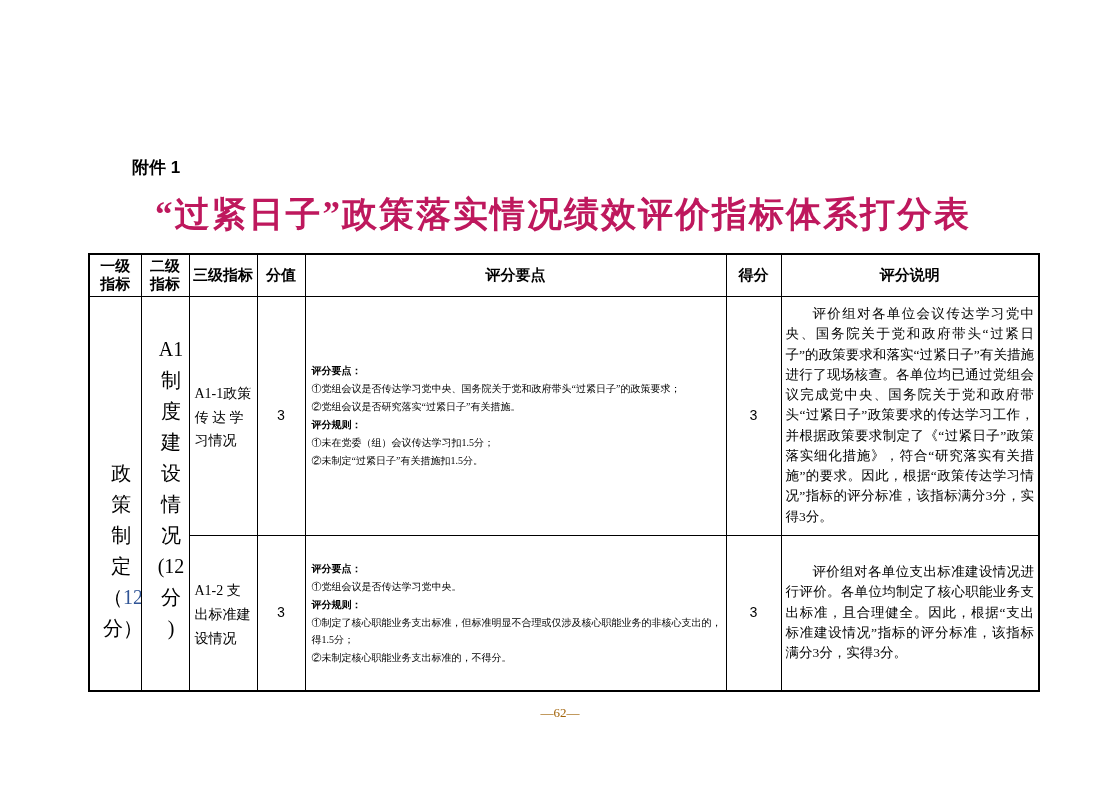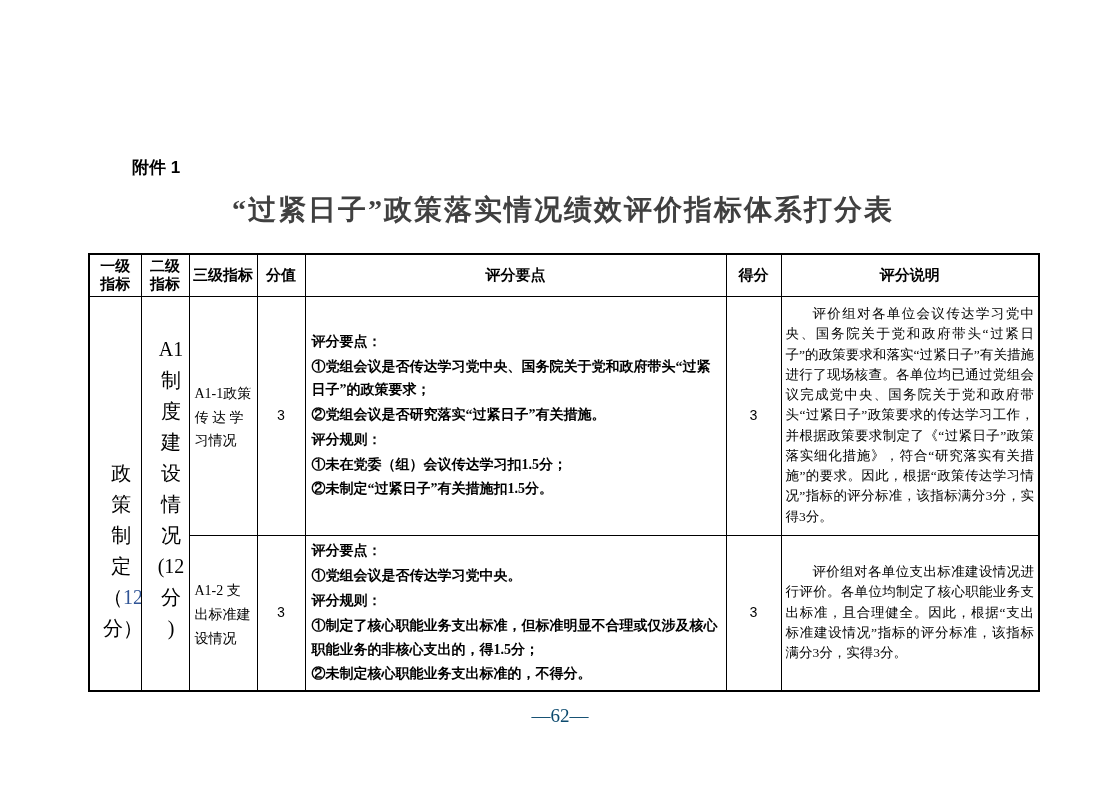--- a/index.html
+++ b/index.html
@@ -23,23 +23,23 @@
   }
   .title {
     position: absolute;
     left: 88px;
     top: 191px;
     width: 950px;
     margin: 0;
     text-align: center;
     font-family: "Liberation Serif", "DejaVu Serif", serif;
     font-weight: bold;
-    font-size: 28px;
+    font-size: 35px;
     letter-spacing: 2px;
-    color: #404040;
+    color: #be185d;
     white-space: nowrap;
   }
   table.score-table {
     position: absolute;
     left: 88px;
     top: 253px;
     width: 950px;
     border-collapse: collapse;
     table-layout: fixed;
     border: 2px solid #000;
@@ -81,45 +81,45 @@
   }
   td.num {
     vertical-align: middle;
     text-align: center;
     font-size: 14px;
     font-family: "Liberation Mono", "DejaVu Sans Mono", monospace;
   }
   td.points {
     vertical-align: middle;
     text-align: left;
-    font-size: 14px;
+    font-size: 10px;
     line-height: 1.7;
     padding: 2px 4px 2px 6px;
   }
-  td.points p { margin: 1px 0; font-weight: bold; }
+  td.points p { margin: 1px 0; }
   td.points p.lbl {
     font-family: "Liberation Sans", "DejaVu Sans", sans-serif;
     font-weight: bold;
   }
   td.desc {
     vertical-align: middle;
     text-align: justify;
     text-indent: 2em;
     font-size: 13.5px;
     line-height: 1.5;
     padding: 2px 4px;
   }
   .footer {
     position: absolute;
     left: 0;
     top: 705px;
     width: 1120px;
     text-align: center;
-    font-size: 19px;
-    color: #0c4a6e;
+    font-size: 13px;
+    color: #a16207;
     font-family: "Liberation Serif", "DejaVu Serif", serif;
   }
 </style>
 </head>
 <body>
 
 <div class="page">
 
   <div class="attachment">附件 1</div>
 

